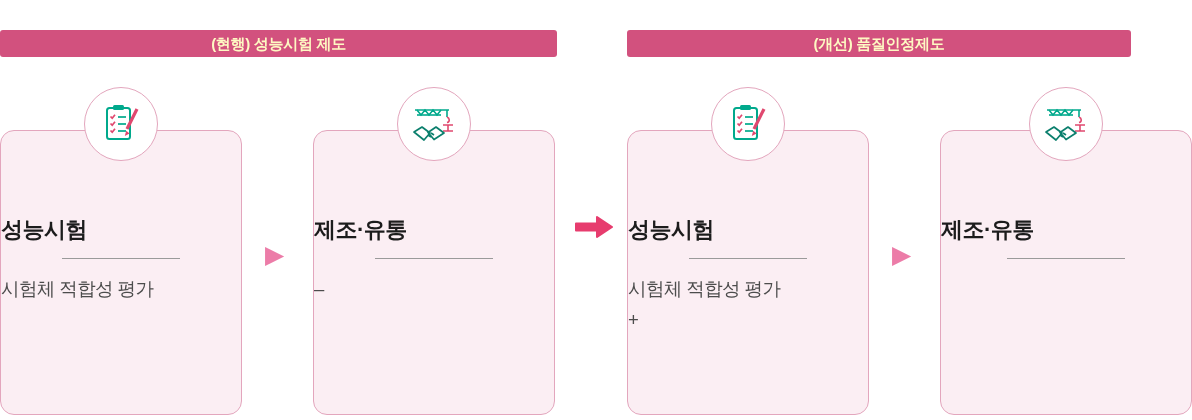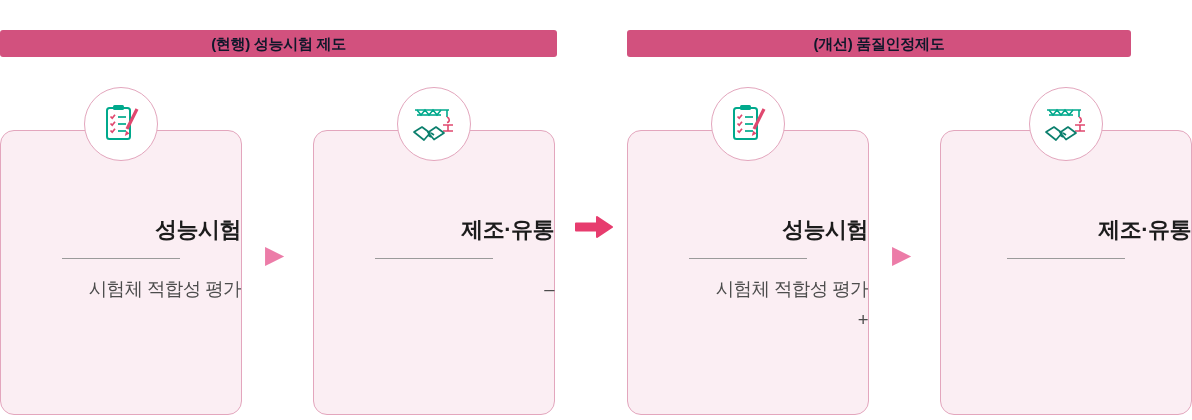--- a/index.html
+++ b/index.html
@@ -7,21 +7,21 @@
   .canvas {
     position:relative;
     width:1192px; height:420px;
     background:#ffffff;
     font-family:"Liberation Sans", sans-serif;
     overflow:hidden;
   }
   .section-header {
     position:absolute; top:30px; height:27px;
     background:var(--header-bg,#d2517e);
-    color:#0f172a; font-size:15px; font-weight:bold;
+    color:#fef9c3; font-size:15px; font-weight:bold;
     text-align:center; line-height:27px;
     border-radius:3px;
     letter-spacing:-0.3px;
   }
   .header-left  { left:0;   width:557px; }
   .header-right { left:627px; width:504px; }
 
   .card {
     position:absolute; top:130px; height:285px;
     background:var(--card-bg,#fbeef3);
@@ -35,32 +35,32 @@
 
   .icon-circle {
     position:absolute; top:-44px; left:50%; transform:translateX(-50%);
     width:74px; height:74px;
     background:#ffffff;
     border:1.5px solid var(--card-border,#e3a6bd);
     border-radius:50%;
     display:flex; align-items:center; justify-content:center;
   }
   .card-title {
-    margin-top:84px; text-align:right;
+    margin-top:84px; text-align:left;
     font-size:22px; font-weight:bold;
     color:var(--title-text,#1c1c1c);
     letter-spacing:-0.5px;
   }
   .divider {
     width:118px; height:1px;
     background:#9a9a9a;
     margin:13px auto 14px auto;
   }
   .card-body {
-    text-align:right;
+    text-align:left;
     font-size:18.5px;
     color:var(--body-text,#4c4c4c);
     line-height:1.68;
     letter-spacing:-0.6px;
   }
   .small-arrow {
     position:absolute; top:242px;
     font-size:25px;
     color:var(--small-arrow,#ec7ca8);
     line-height:1;

